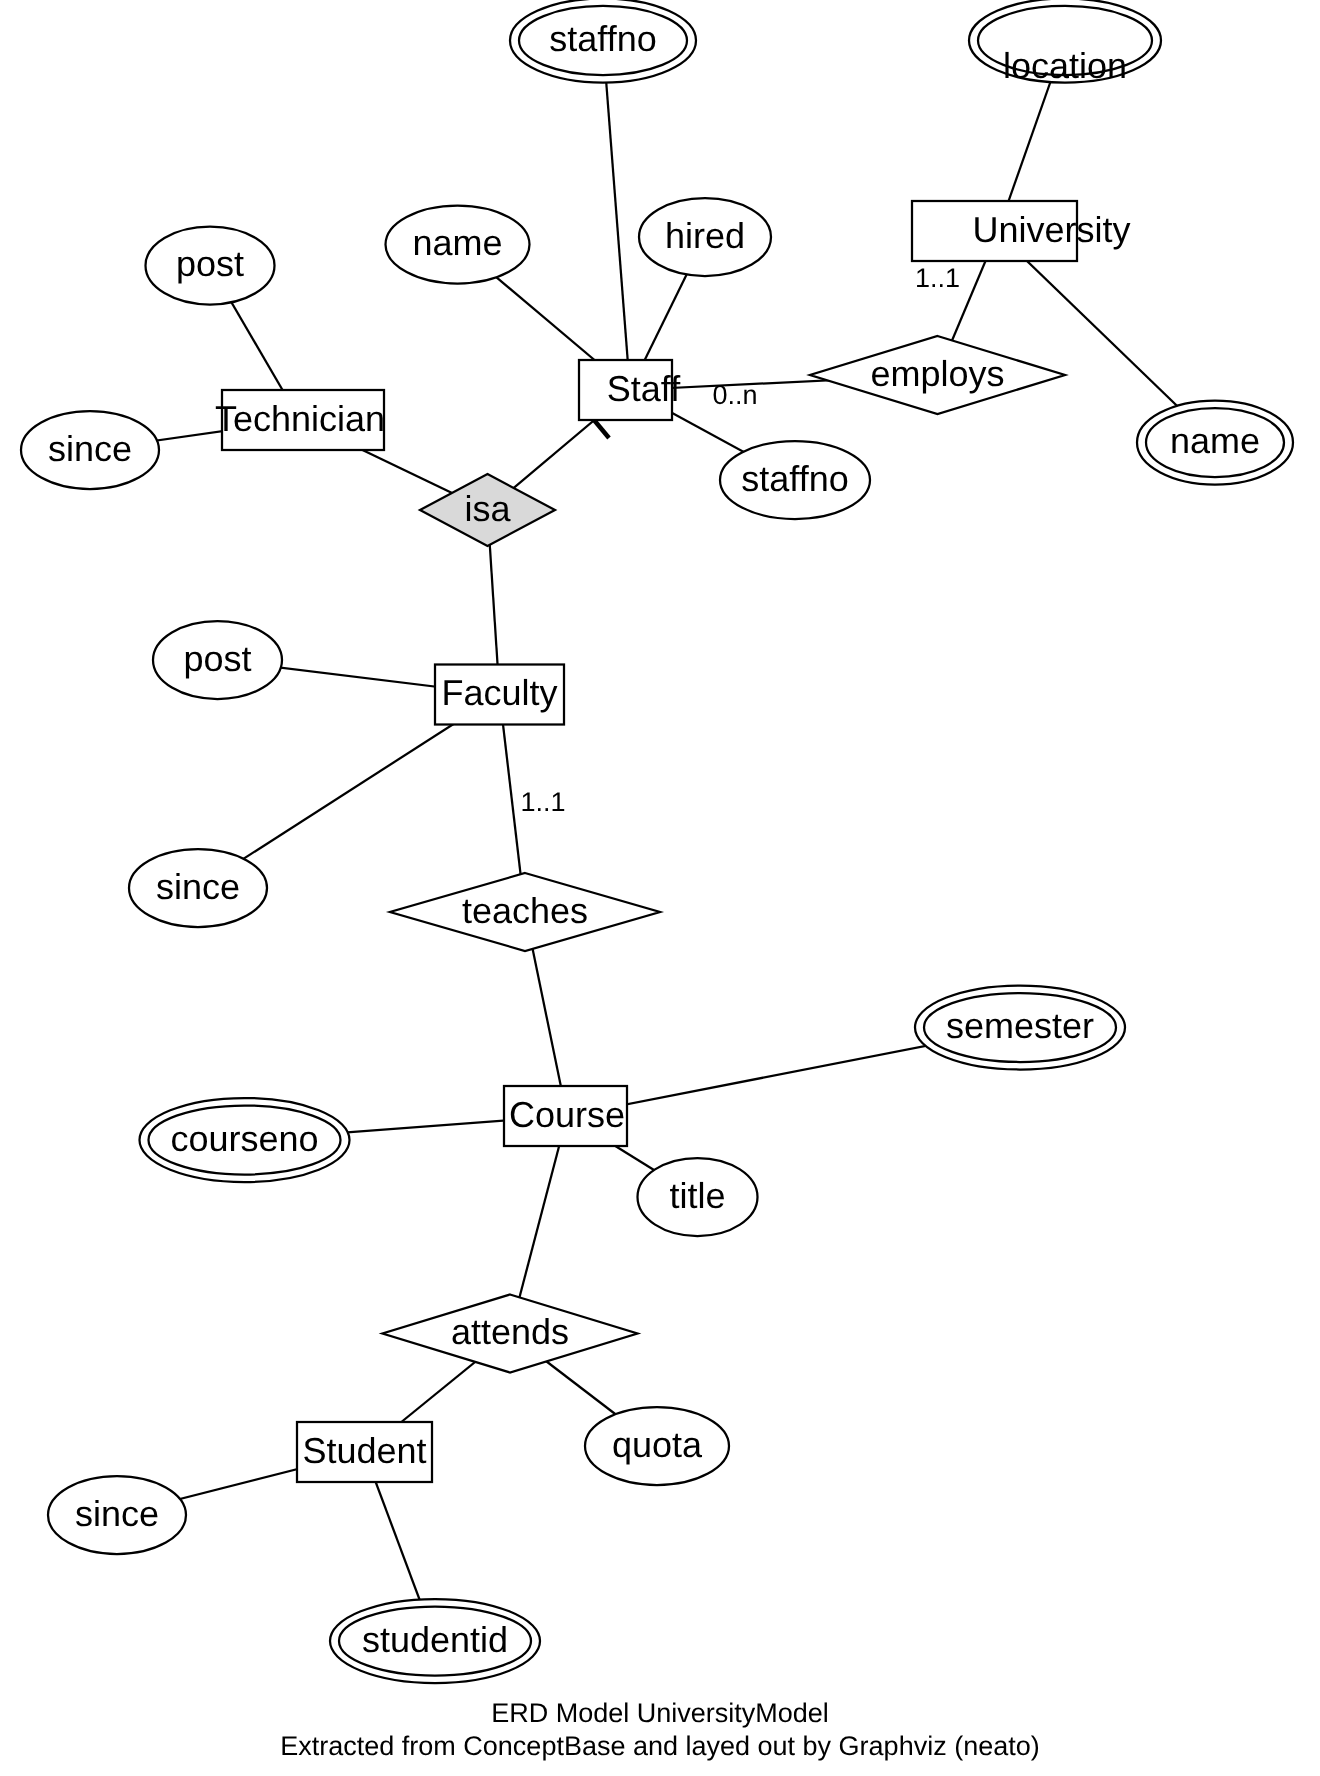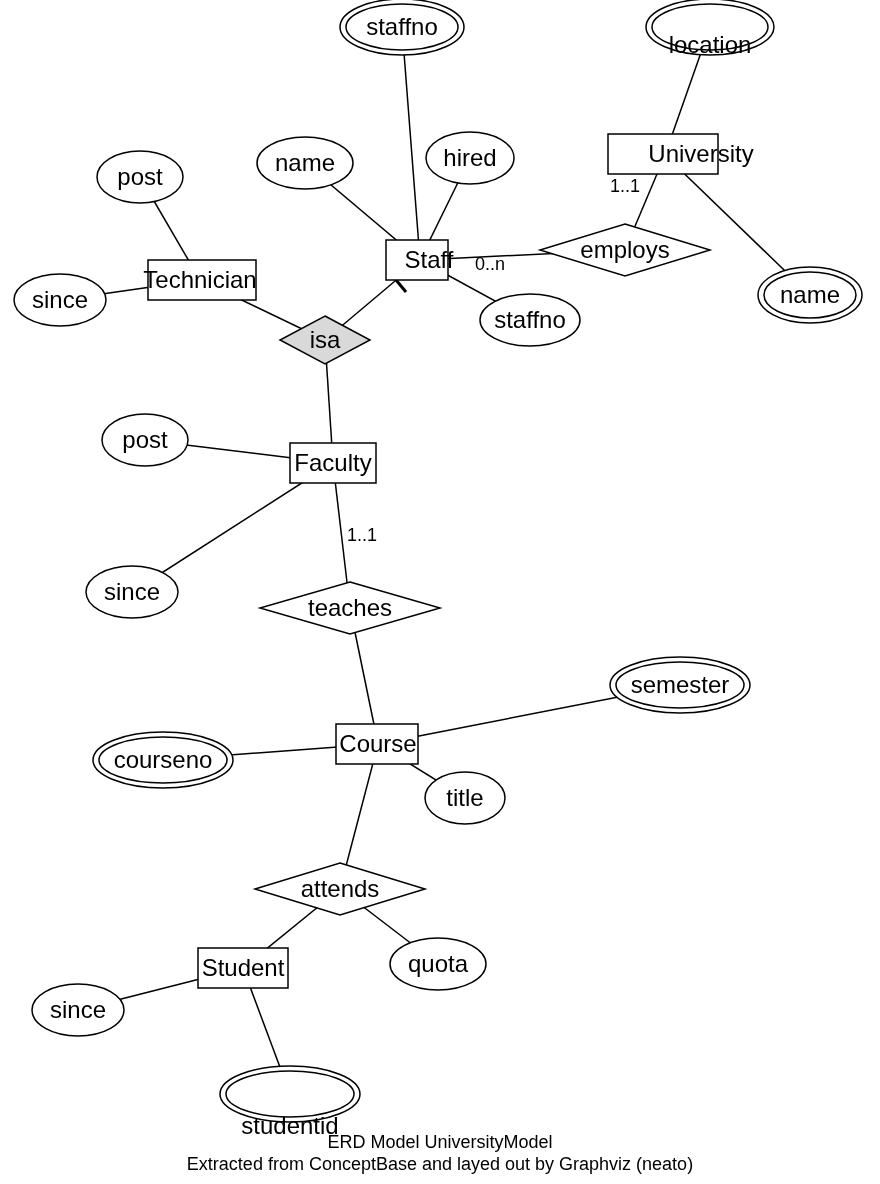--- a/index.html
+++ b/index.html
@@ -132,20 +132,20 @@
 <div class="node-label" style="left:132px;top:592px;">since</div>
 <div class="node-label" style="left:350px;top:608px;">teaches</div>
 <div class="node-label" style="left:378px;top:744px;">Course</div>
 <div class="node-label" style="left:163px;top:760px;">courseno</div>
 <div class="node-label" style="left:680px;top:685px;">semester</div>
 <div class="node-label" style="left:465px;top:798px;">title</div>
 <div class="node-label" style="left:340px;top:889px;">attends</div>
 <div class="node-label" style="left:438px;top:964px;">quota</div>
 <div class="node-label" style="left:243px;top:968px;">Student</div>
 <div class="node-label" style="left:78px;top:1010px;">since</div>
-<div class="node-label" style="left:290px;top:1094px;margin-top:32px;">studentid</div>
+<div class="node-label" style="left:290px;top:1094px;">studentid</div>
 
 <div class="edge-label" style="left:490px;top:264px;">0..n</div>
 <div class="edge-label" style="left:625px;top:186px;">1..1</div>
 <div class="edge-label" style="left:362px;top:535px;">1..1</div>
 
 <div class="caption" style="left:440px;top:1132px;">ERD Model UniversityModel</div>
 <div class="caption" style="left:440px;top:1154px;">Extracted from ConceptBase and layed out by Graphviz (neato)</div>
 
 </body></html>

